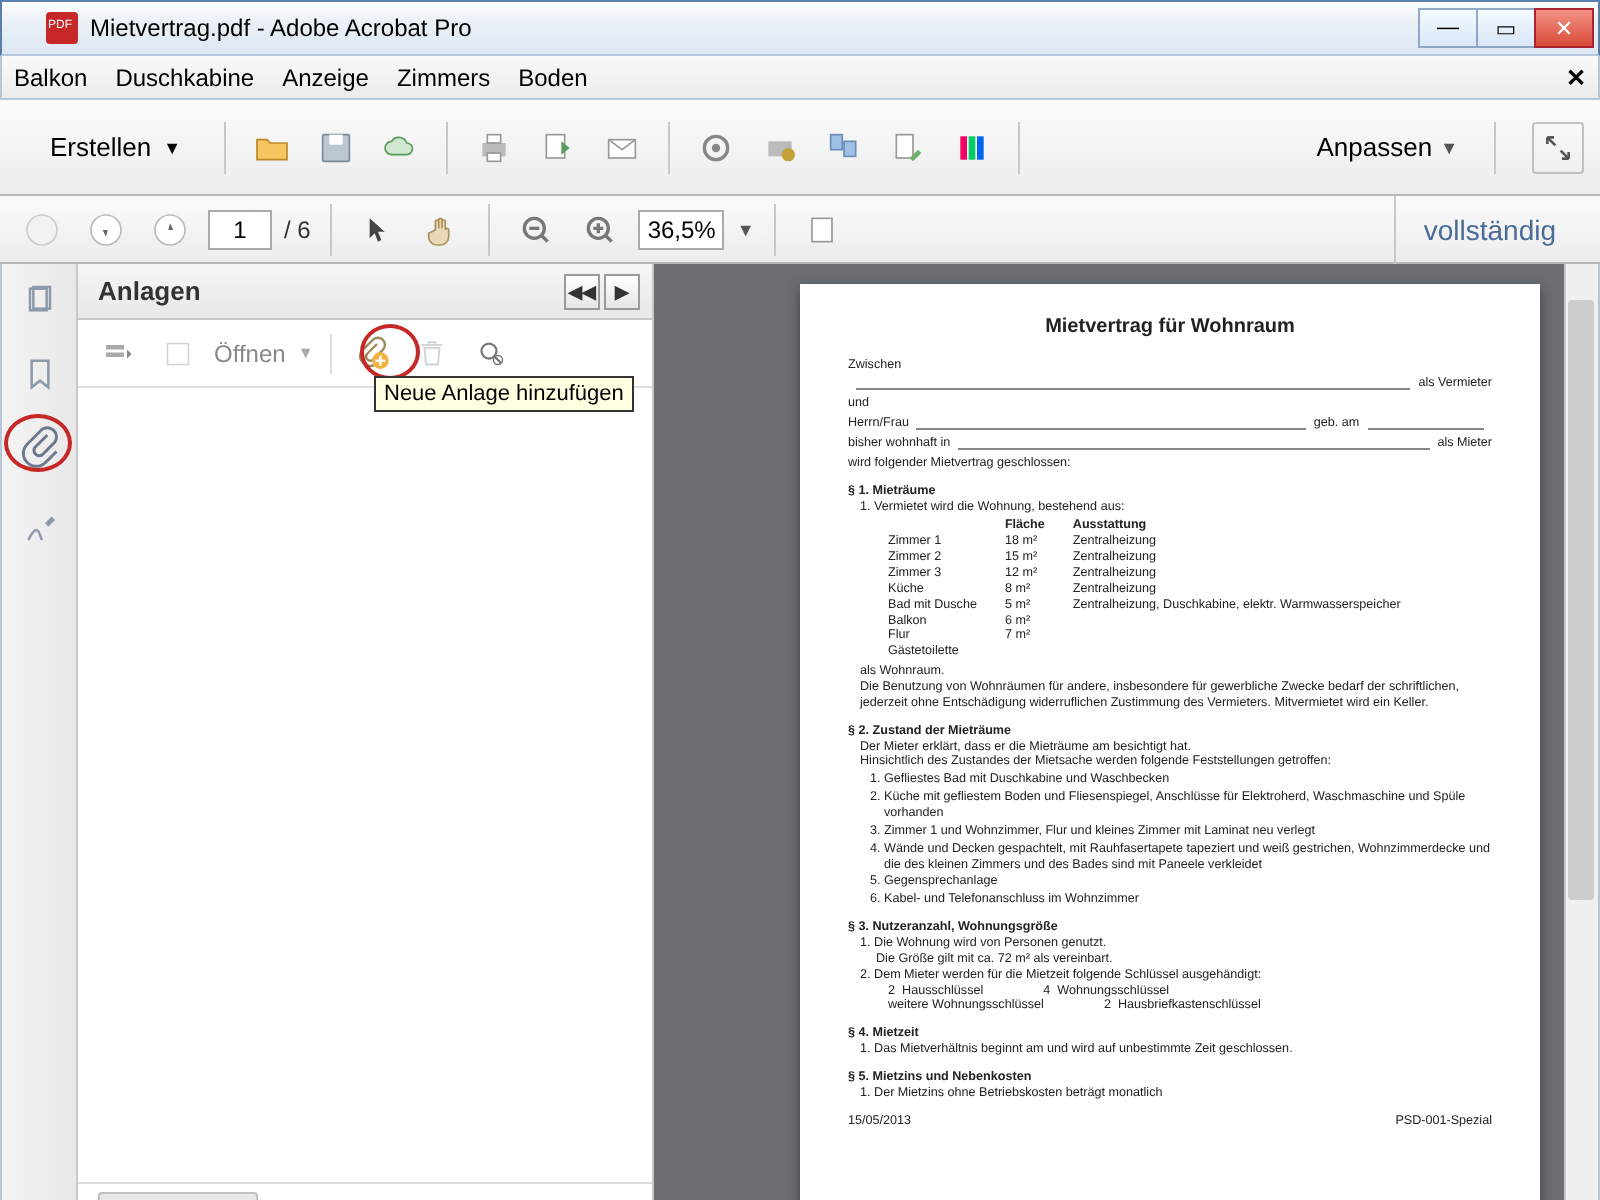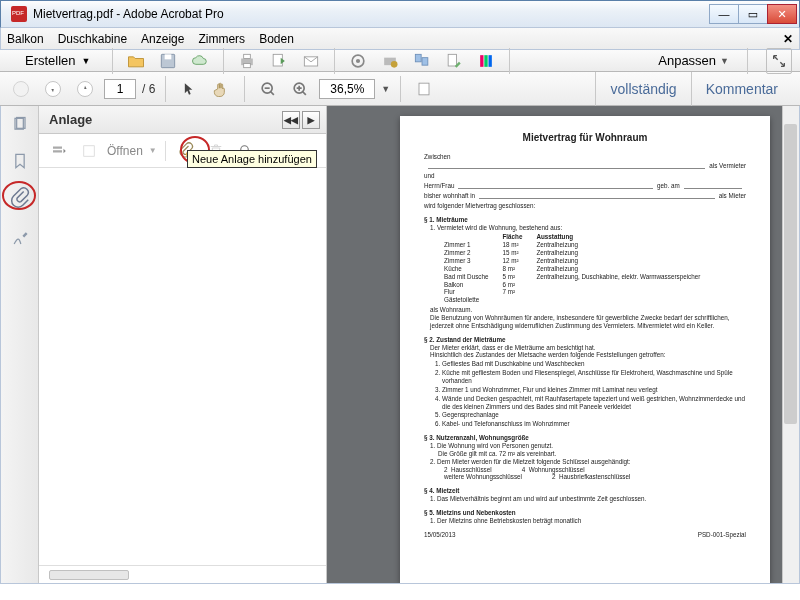--- a/index.html
+++ b/index.html
@@ -1,40 +1,40 @@
 <!DOCTYPE html>
 <html><head>
 <meta charset="utf-8">
 <style>
   * { box-sizing: border-box; margin: 0; padding: 0; font-family: "Segoe UI", Tahoma, sans-serif; }
   body { width: 800px; height: 600px; overflow: hidden; background: #fff; }
 
   
-  .titlebar { height: 28px; background: linear-gradient(#fdfdfe,#eaf0f7 40%,#dde7f3); border: 1px solid #5a7fa8; border-bottom: 1px solid #b8c6da; display: flex; align-items: center; padding: 0 2px 0 10px; }
+  .titlebar { height: 28px; background: linear-gradient(#fdfdfe,#eaf0f7 40%,#dde7f3); border: 1px solid #5a7fa8; border-bottom: 1px solid #b8c6da; display: flex; align-items: center; padding: 0 2px 0 22px; }
   .titlebar .pdf-ico { width: 16px; height: 16px; background: #c62828; border-radius: 2px; position: relative; }
   .titlebar .pdf-ico:after { content:"PDF"; color:#fff; font-size:6px; position:absolute; top:4px; left:1px; }
   .titlebar .title { font-size: 12px; margin-left: 6px; color: #000; flex: 1; }
   .winbtns { display: flex; }
   .winbtn { width: 30px; height: 20px; border: 1px solid #8fa8c7; background: linear-gradient(#f5faff,#d9e7f7); margin-left: -1px; display:flex; align-items:center; justify-content:center; font-size:11px; }
   .winbtn.close { background: linear-gradient(#f39184,#d94b38); color:#fff; border-color:#a23; }
 
   
   .menubar { height: 22px; background: linear-gradient(#f9f9f9,#ececec); border: 1px solid #b8c6da; border-top: none; display: flex; align-items: center; padding: 0 6px; font-size: 12px; gap: 14px; }
   .menubar span { }
   .menubar .closex { margin-left: auto; font-weight: bold; cursor: default; }
 
   
-  .toolbar { height: 22px; background: linear-gradient(#fbfbfb,#ececec); border-bottom: 1px solid #b8b8b8; display: flex; align-items: center; padding: 0 8px; gap: 6px; }
+  .toolbar { height: 48px; background: linear-gradient(#fbfbfb,#ececec); border-bottom: 1px solid #b8b8b8; display: flex; align-items: center; padding: 0 8px; gap: 6px; }
   .toolbar2 { height: 34px; }
   .tbtn { width: 26px; height: 26px; display:flex; align-items:center; justify-content:center; }
   .tbtn svg { width: 20px; height: 20px; }
   .sep { width:1px; height:26px; background:#c8c8c8; margin: 0 4px; }
   .create-btn { height:28px; padding:0 10px; display:flex; align-items:center; gap:6px; border:1px solid transparent; border-radius:3px; font-size:13px; }
   .anpassen { margin-left:auto; font-size:13px; display:flex; align-items:center; gap:4px; padding:0 8px;text-align:center; }
-  .zoomtxt { width:56px; height:20px; font-size:12px; border:1px solid #aaa; text-align:center; background:#fff; }
+  .zoomtxt { width:43px; height:20px; font-size:12px; border:1px solid #aaa; text-align:center; background:#fff; }
   .pagenum { width:32px; height:20px; font-size:12px; border:1px solid #aaa; text-align:center; background:#fff; }
   .pagecount { font-size:12px; color:#333; }
   .rightlinks { margin-left:auto; display:flex; align-items:center; gap:0; }
   .rlink { font-size:14px; color:#4a6b99; padding:0 14px; height:34px; line-height:34px; border-left:1px solid #c8c8c8; }
 
   
   .work { display:flex; height: calc(600px - 28px - 22px - 38px - 34px); border:1px solid #b8c6da; border-top:none; }
 
   
   .navrail { width:38px; background:linear-gradient(90deg,#f4f4f4,#e8e8e8); border-right:1px solid #c8c8c8; display:flex; flex-direction:column; align-items:center; padding-top:8px; gap:14px; position:relative; }
@@ -45,21 +45,21 @@
   
   .panel { width:288px; background:#fff; border-right:1px solid #c8c8c8; display:flex; flex-direction:column; }
   .panel-hdr { height:28px; background:linear-gradient(#f6f6f6,#e8e8e8); border-bottom:1px solid #c8c8c8; display:flex; align-items:center; padding:0 6px 0 10px; font-size:13px; font-weight:bold; color:#333; }
   .panel-hdr .nav { margin-left:auto; display:flex; }
   .panel-hdr .navb { width:18px; height:18px; border:1px solid #999; background:linear-gradient(#fff,#e6e6e6); display:flex; align-items:center; justify-content:center; font-size:9px; margin-left:2px; }
   .panel-tools { height:34px; display:flex; align-items:center; gap:6px; padding:0 8px; border-bottom:1px solid #dedede; position:relative; }
   .ptool { width:24px; height:24px; display:flex; align-items:center; justify-content:center; color:#888; }
   .ptool.dis { opacity:.5; }
   .open-txt { font-size:12px; color:#888; }
   .redcirc2 { position:absolute; width:30px; height:28px; border:2px solid #c62828; border-radius:50%; }
-  .tooltip { position:absolute; left:148px; top:16px; background:#ffffe1; border:1px solid #333; font-size:11px; padding:2px 4px; white-space:nowrap; z-index:10; }
+  .tooltip { position:absolute; left:148px; top:28px; background:#ffffe1; border:1px solid #333; font-size:11px; padding:2px 4px; white-space:nowrap; z-index:10; }
   .panel-cols { height:22px; background:linear-gradient(#fbfdff,#e9f2fd); border-bottom:1px solid #c6d3e3; display:flex; align-items:center; padding:0 10px; font-size:12px; color:#333; }
   .panel-body { flex:1; background:#fff; }
   .panel-foot { height:18px; border-top:1px solid #dedede; display:flex; align-items:center; }
   .hscroll { width:80px; height:10px; background:#e7e7e7; border:1px solid #c0c0c0; margin-left:10px; border-radius:2px; }
 
   
   .viewer { flex:1; background:#6b6e71; display:flex; justify-content:center; overflow:hidden; position:relative;padding-left:44px; }
   .vscroll { position:absolute; right:0; top:0; width:17px; height:100%; background:#f0f0f0; border-left:1px solid #c8c8c8; }
   .vthumb { position:absolute; right:2px; top:18px; width:13px; height:300px; background:#cdcdcd; border-radius:2px; }
   .page { width:370px; background:#fff; margin-top:10px; padding:12px 24px; font-size:6.3px; color:#222; line-height:1.25; box-shadow:0 2px 6px rgba(0,0,0,.4); }
@@ -241,21 +241,20 @@
   <input class="zoomtxt" value="36,5%" style="">
   <span style="font-size:9px;color:#555;">▼</span>
   <div class="sep"></div>
   <div class="tbtn">
       <svg viewBox="0 0 24 24">
         <rect x="6" y="5" width="12" height="14" fill="#fff" stroke="#999"></rect>
       </svg>
     </div>
   <div class="rightlinks">
     <div class="rlink">vollständig</div>
-    <div class="rlink">Kommentar</div>
   </div>
 </div>
 
 <div class="work">
 
   <div class="navrail">
     <div class="navicon">
         <svg width="20" height="20" viewBox="0 0 24 24">
           <rect x="6" y="4" width="10" height="13" fill="none" stroke="currentColor" stroke-width="1.5"></rect>
           <rect x="8" y="3" width="10" height="13" fill="none" stroke="currentColor" stroke-width="1.5"></rect>
@@ -274,21 +273,21 @@
     <div class="redcirc" style="top:75px;"></div>
     <div class="navicon" style="margin-top:6px;">
         <svg width="20" height="20" viewBox="0 0 24 24">
           <path d="M5 18c4-8 6-8 8 0M16 8l3-3 1 1-3 3z" fill="none" stroke="currentColor" stroke-width="1.5"></path>
         </svg>
       </div>
   </div>
 
   <div class="panel">
     <div class="panel-hdr">
-      <span>Anlage</span>
+      <span>Anlagen</span>
       <div class="nav">
         <div class="navb">◀◀</div>
         <div class="navb">▶</div>
       </div>
     </div>
     <div class="panel-tools">
       <div class="ptool">
           <svg width="18" height="18" viewBox="0 0 24 24">
             <rect x="4" y="6" width="12" height="3" fill="#aaa"></rect>
             <rect x="4" y="11" width="12" height="3" fill="#aaa"></rect>

